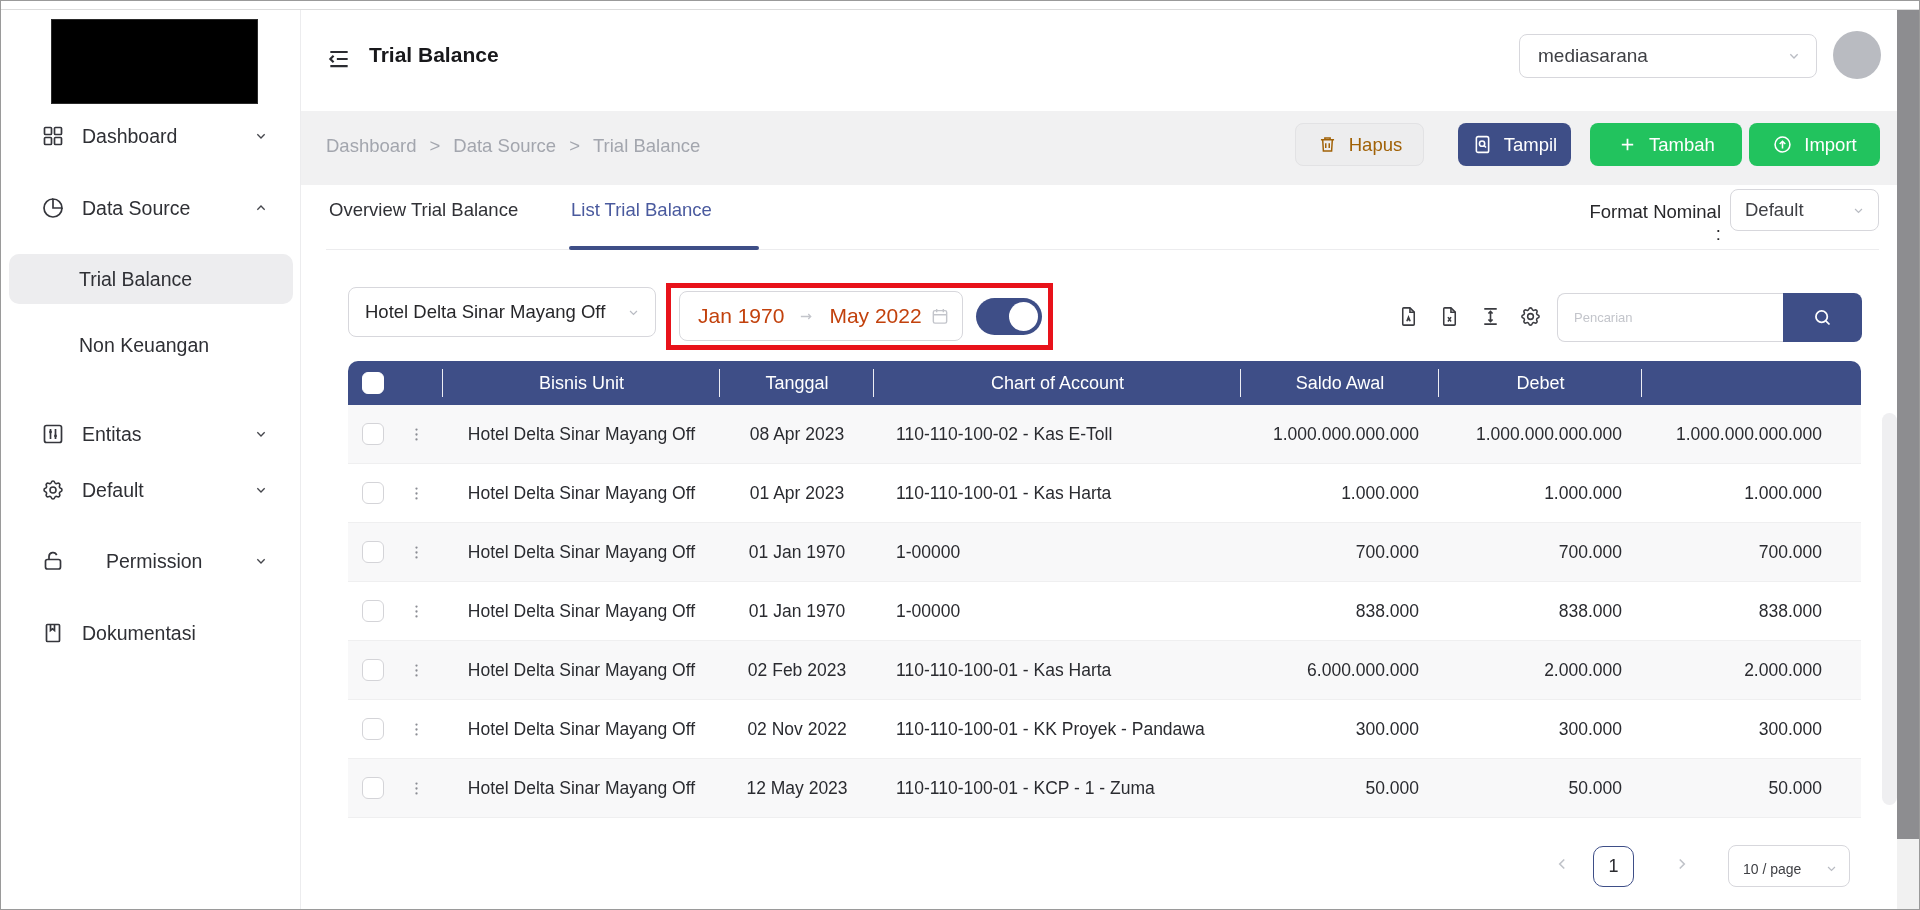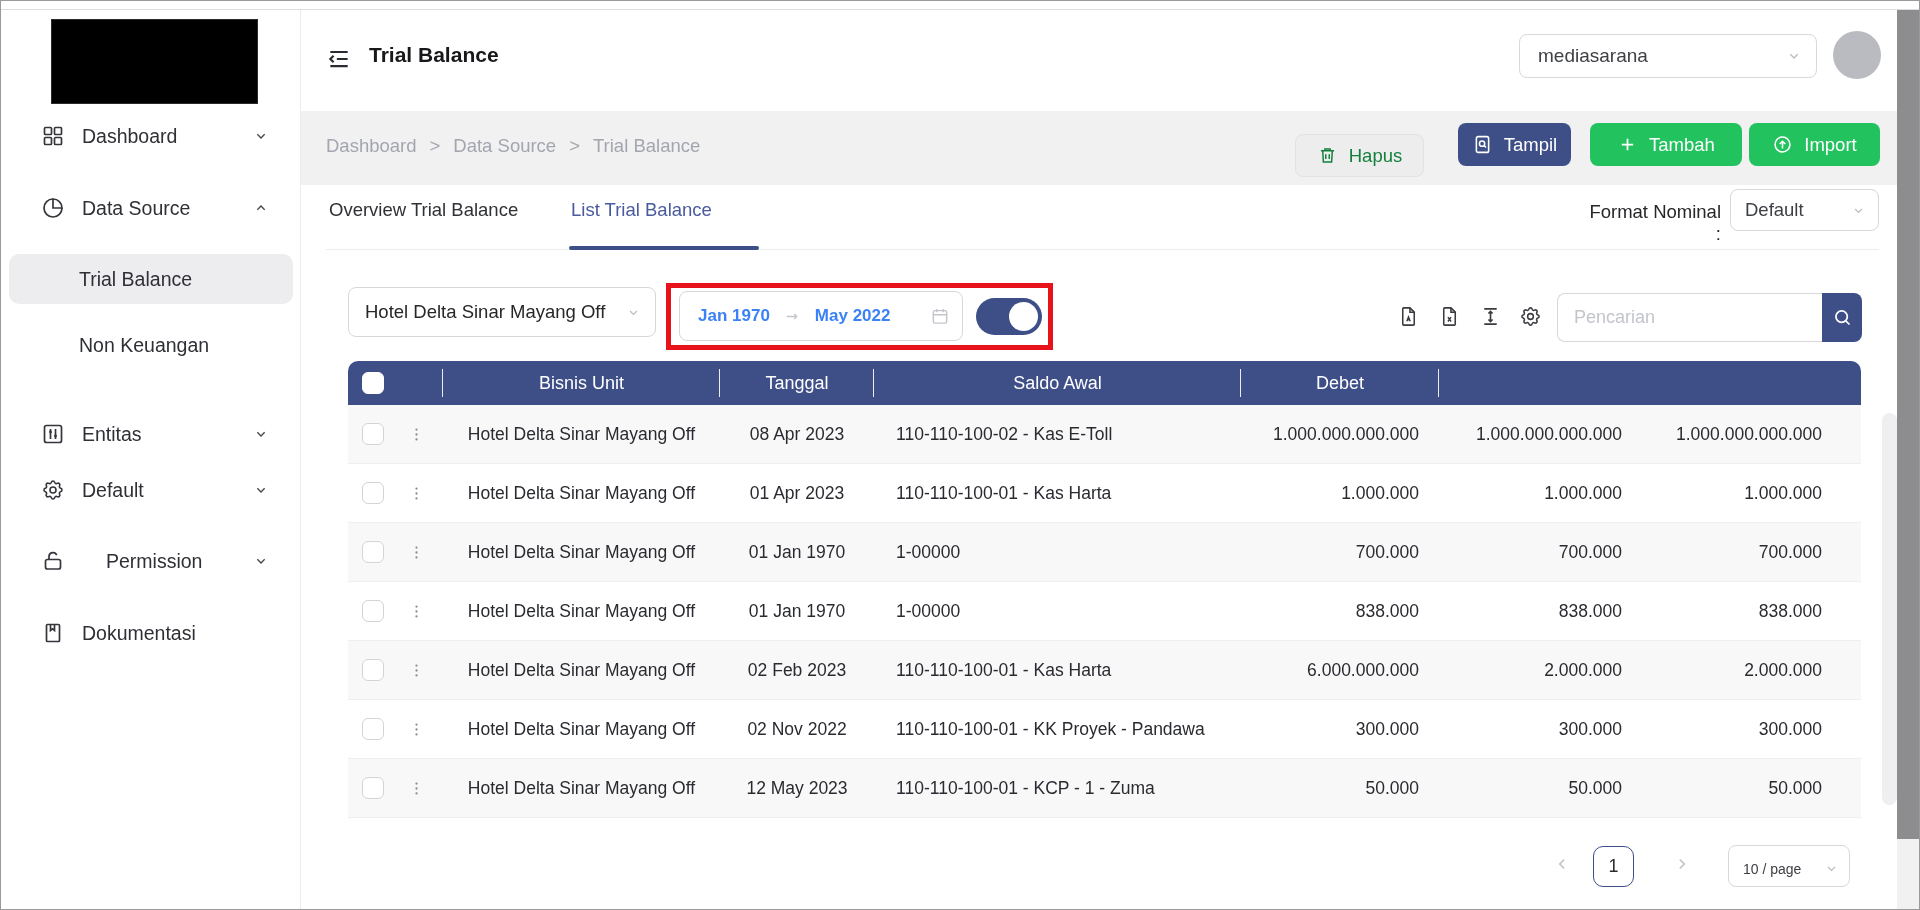--- a/index.html
+++ b/index.html
@@ -36,48 +36,48 @@
   .select .chevron{color:#b9bcc3;}
   .avatar{left:1532px;top:21px;width:48px;height:48px;border-radius:50%;background:#b9bbc1;cursor:pointer;}
 
   
   .gray-band{left:0;top:101px;width:1598px;height:74px;background:#f1f1f2;}
   .breadcrumb{left:25px;top:24px;display:flex;gap:13px;font-size:18.5px;color:#a3a6ae;}
   .breadcrumb .sep{color:#a3a6ae;}
   .crumb{cursor:pointer;}
   .btn{position:absolute;top:12px;height:43px;display:flex;align-items:center;justify-content:center;gap:11px;border-radius:8px;font-size:18.5px;cursor:pointer;border:1px solid transparent;}
   .btn svg{width:21px;height:21px;}
-  .btn-disabled{left:994px;width:129px;background:#ededee;border-color:#e2e2e4;color:#15803d;cursor:default;margin-top:11px;}
+  .btn-disabled{left:994px;width:129px;background:#ededee;border-color:#e2e2e4;color:#a16207;cursor:default;}
   .btn-indigo{left:1157px;width:113px;background:#3e4e87;color:#fff;}
   .btn-green-1{left:1289px;width:152px;background:#22c35e;color:#fff;}
   .btn-green-2{left:1448px;width:131px;background:#22c35e;color:#fff;}
 
   
   .panel{left:0;top:175px;width:1598px;height:607px;background:#fff;}
   .tabs-border{left:25px;top:64px;width:1553px;height:1px;background:#ececee;}
   .tab{top:14px;font-size:18.5px;cursor:pointer;}
   .tab-overview{left:28px;color:#303136;}
   .tab-list{left:270px;color:#4a5a9e;}
   .tab-underline{left:268px;top:61px;width:190px;height:4px;background:#3e4e87;border-radius:2px;}
   .fmt-label{left:1280px;top:16px;width:140px;font-size:18.5px;color:#27272a;text-align:right;}
   .fmt-select{left:1429px;top:4px;width:149px;height:42px;padding:0 12px 0 14px;font-size:18.5px;}
 
   
   .unit-select{left:47px;top:102px;width:308px;height:50px;padding:0 14px 0 16px;font-size:18.5px;font-weight:500;color:#27272a;}
   .annotation{left:365px;top:98px;width:387px;height:67px;border:5px solid #e8121a;pointer-events:none;z-index:5;}
   .date-range{left:378px;top:106px;width:284px;height:50px;display:flex;align-items:center;background:#fff;border:1px solid #d7d7dc;border-radius:8px;padding:0 12px 0 18px;cursor:pointer;}
-  .date-range .dval{font-size:17px;color:#3b82f6;font-weight:700;}
+  .date-range .dval{font-size:21px;color:#c2410c;font-weight:400;}
   .date-range .rarrow{color:#c3c5cb;margin:0 14px;}
   .date-range .cal{margin-left:auto;color:#c3c5cb;}
   .toggle{left:675px;top:113px;width:66px;height:37px;border-radius:19px;background:#3e4e87;cursor:pointer;}
   .toggle .knob{position:absolute;right:4px;top:4px;width:29px;height:29px;border-radius:50%;background:#fff;}
   .tool-icon{top:120px;width:23px;height:23px;color:#3a3b40;cursor:pointer;}
   .ti-pdf{left:1096px;}.ti-xls{left:1137px;}.ti-colh{left:1178px;}.ti-gear{left:1218px;}
   .search-wrap{left:1256px;top:108px;width:305px;height:49px;display:flex;}
-  .search-input{flex:1;border:1px solid #d7d7dc;border-right:none;border-radius:8px 0 0 8px;padding:16px 16px;font-size:18px;color:#737373;outline:none;font-family:"Liberation Sans",sans-serif;}
+  .search-input{flex:1;border:1px solid #d7d7dc;border-right:none;border-radius:8px 0 0 8px;padding:16px 16px;font-size:13px;color:#737373;outline:none;font-family:"Liberation Sans",sans-serif;}
   .search-input::placeholder{color:#c3c5cb;}
   .search-btn{width:79px;background:#3e4e87;border-radius:0 8px 8px 0;display:flex;align-items:center;justify-content:center;color:#fff;cursor:pointer;border:none;}
 
   
   .table{left:47px;top:176px;width:1513px;}
   .thead,.trow{display:grid;grid-template-columns:95px 277px 154px 367px 198px 203px 200px 19px;}
   .thead{height:44px;background:#3e4e87;border-radius:10px 10px 0 0;color:#fff;font-size:18px;font-weight:500;}
   .thead .hcell{display:flex;align-items:center;justify-content:center;position:relative;}
   .thead .hcell.hsep::after{content:"";position:absolute;right:0;top:8px;bottom:8px;width:1.5px;background:rgba(255,255,255,.9);}
   .thead .h-sel{justify-content:flex-start;padding-left:14px;}
@@ -360,20 +360,21 @@
         </button>
       </div>
 
       <div class="abs table">
         <div class="thead">
           <div class="hcell h-sel hsep">
               <span class="cb"></span>
             </div>
           <div class="hcell hsep">Bisnis Unit</div>
           <div class="hcell hsep">Tanggal</div>
+          <div class="hcell hsep">Chart of Account</div>
           <div class="hcell hsep">Saldo Awal</div>
           <div class="hcell hsep">Debet</div>
           <div class="hcell"></div>
         </div>
         <div class="tbody">
   <div class="trow">
     <div class="cell c-sel">
       <span class="cb"></span>
       <span class="kebab">
                   <svg width="17" height="17" viewBox="0 0 24 24" fill="currentColor">

